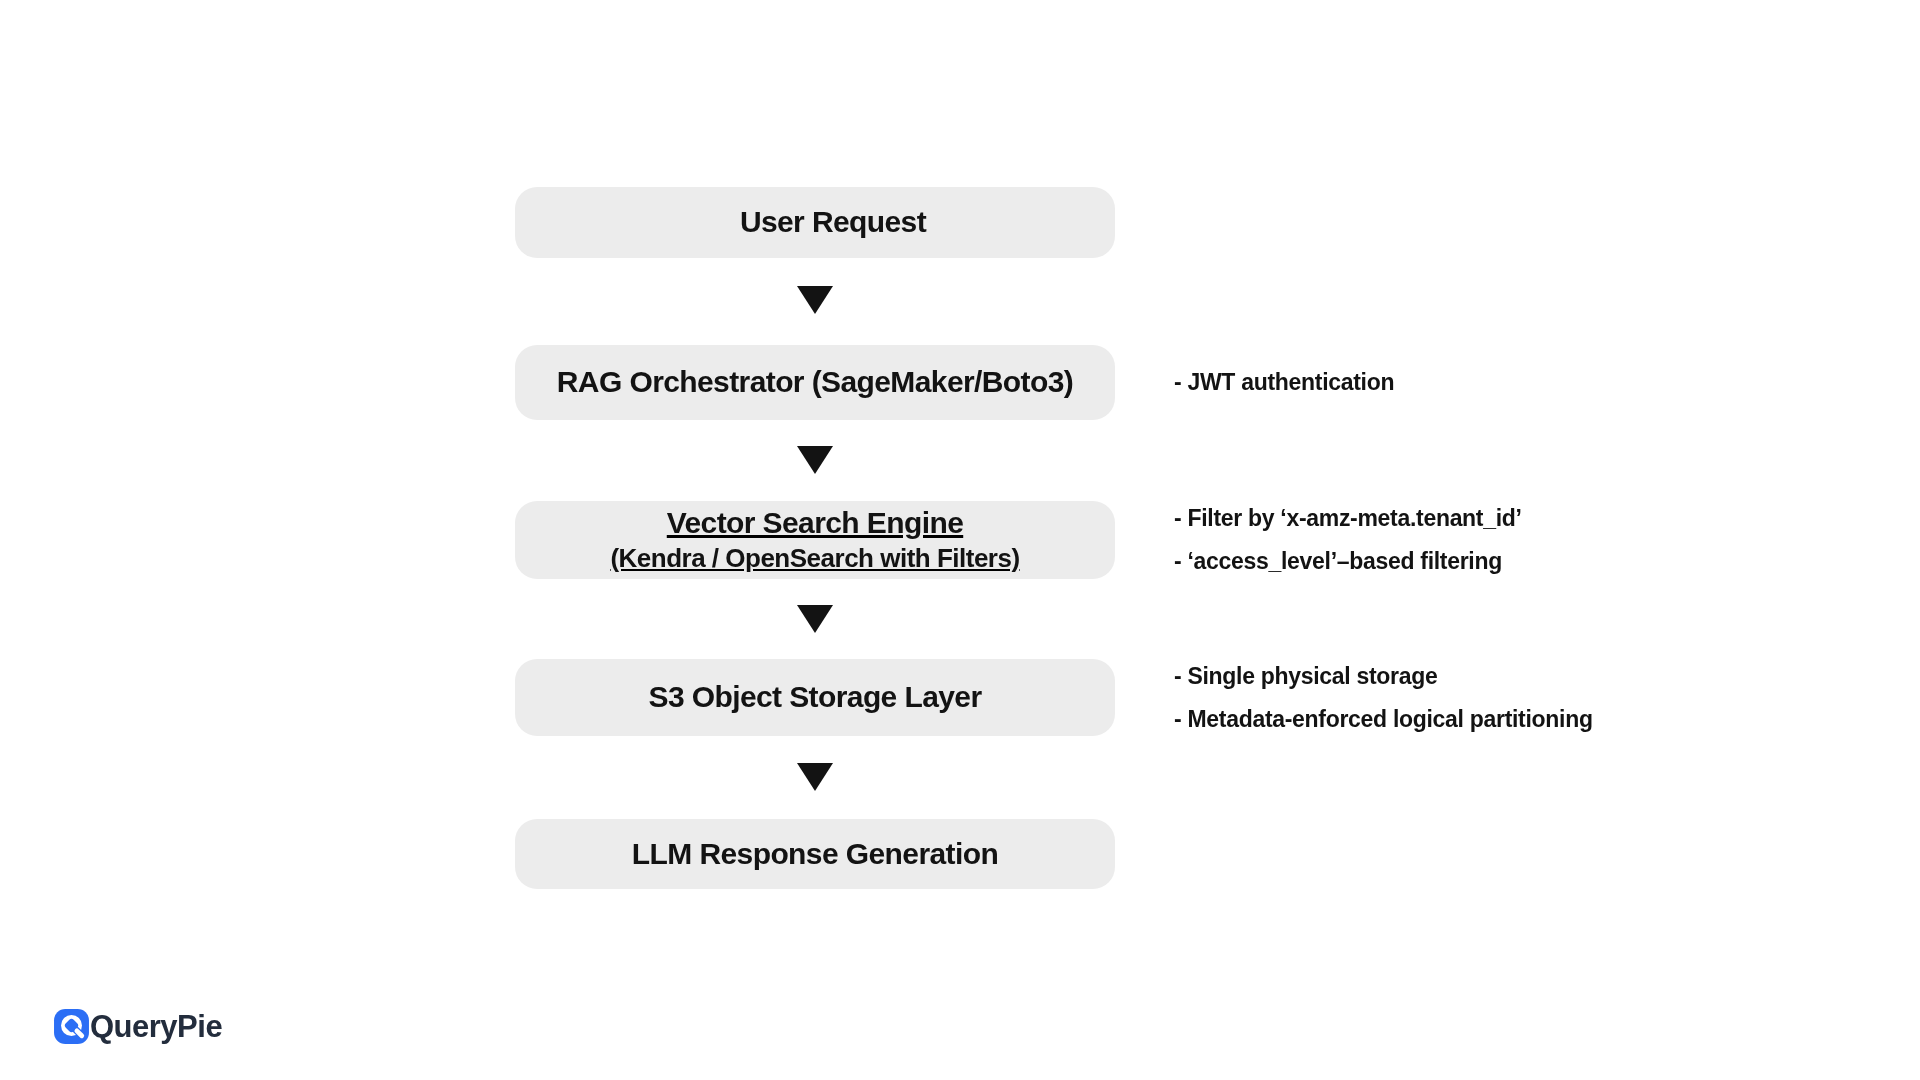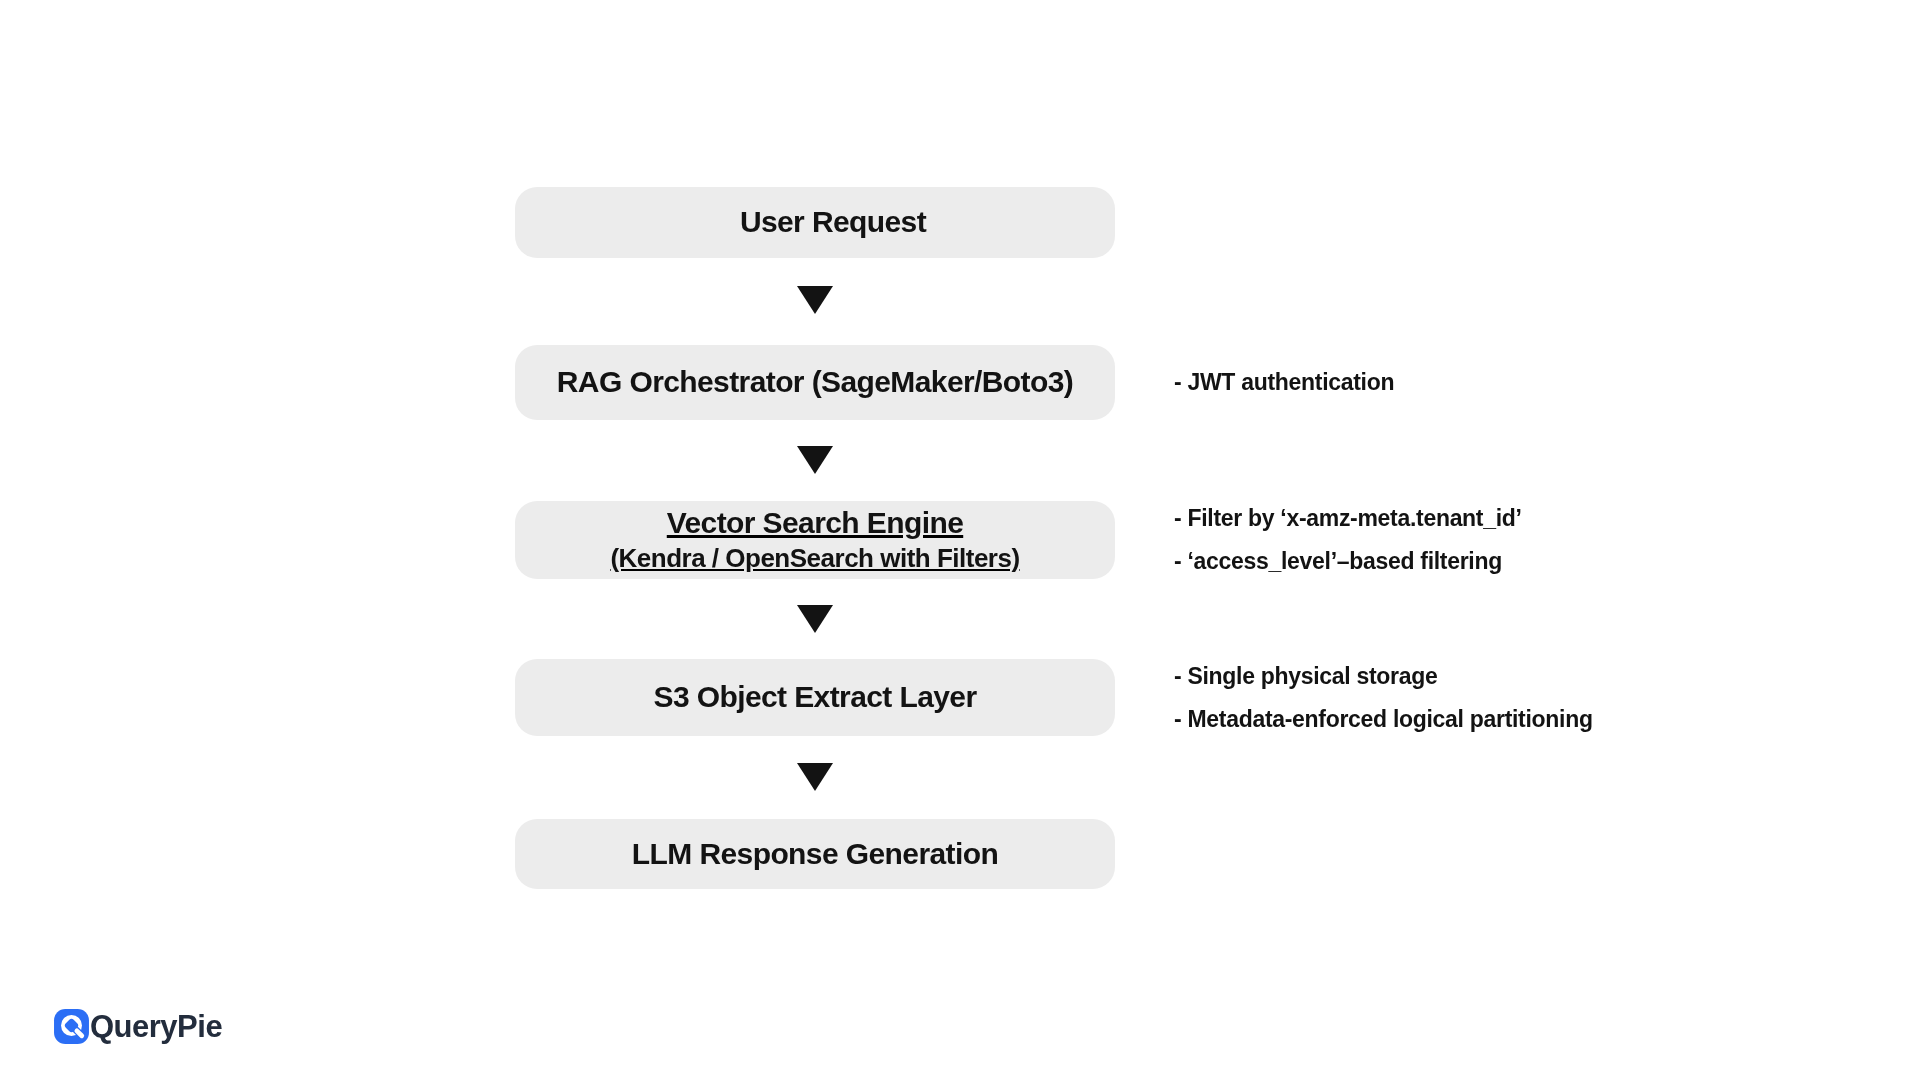--- a/index.html
+++ b/index.html
@@ -77,21 +77,21 @@
     <div class="box-subtitle">(Kendra / OpenSearch with Filters)</div>
   </div>
   <div class="notes" style="top:501px;height:78px;">
     <div class="note-line">- Filter by ‘x-amz-meta.tenant_id’</div>
     <div class="note-line">- ‘access_level’–based filtering</div>
   </div>
 
   <div class="arrow-down" style="top:605px;"></div>
 
   <div class="flow-box" style="top:659px;height:77px;">
-    <div class="box-title">S3 Object Extract Layer</div>
+    <div class="box-title">S3 Object Storage Layer</div>
   </div>
   <div class="notes" style="top:659px;height:77px;">
     <div class="note-line">- Single physical storage</div>
     <div class="note-line">- Metadata-enforced logical partitioning</div>
   </div>
 
   <div class="arrow-down" style="top:763px;"></div>
 
   <div class="flow-box" style="top:819px;height:70px;text-align:right;">
     <div class="box-title">LLM Response Generation</div>

